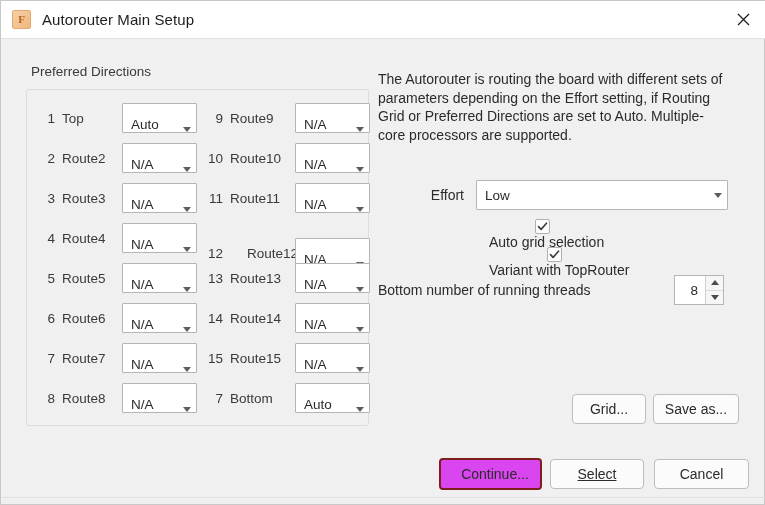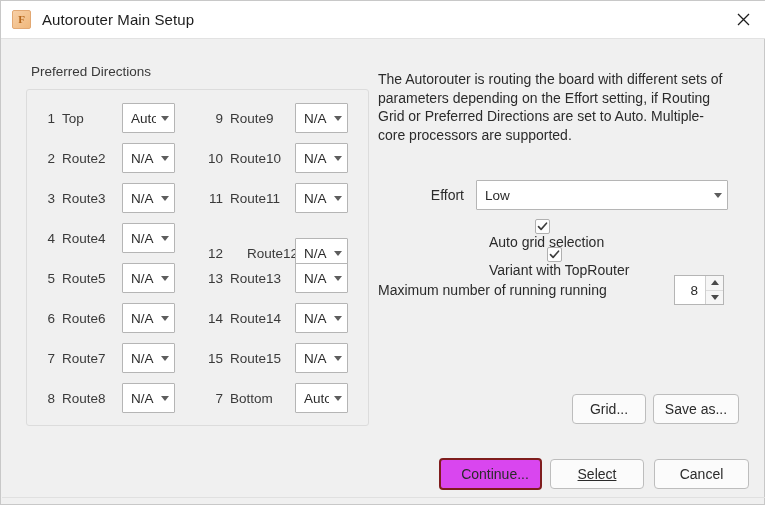--- a/index.html
+++ b/index.html
@@ -55,21 +55,21 @@
   }
   .combo .val{padding-left:8px;font-size:13.5px;color:#2b2b2b;flex:1 1 auto;white-space:nowrap;overflow:hidden;}
   .combo .arrow{
     width:18px;flex:0 0 18px;display:flex;align-items:center;justify-content:center;
   }
   .combo .arrow i{
     display:block;width:0;height:0;
     border-left:4px solid transparent;border-right:4px solid transparent;
     border-top:5px solid #5d5d5d;
   }
-  .combo-sm{width:53px;}
+  .combo-sm{width:75px;align-items:flex-end;}
   .col-a .combo-sm{position:absolute;left:83px;}
   .col-b .combo-sm{position:absolute;left:88px;}
 
   
   .desc{
     position:absolute;left:377px;top:69px;width:352px;
     font-size:14px;line-height:18.6px;color:#2b2b2b;
   }
   .effort-row{position:absolute;left:377px;top:179px;width:360px;height:30px;display:flex;align-items:center;}
   .effort-label{width:98px;text-align:right;padding-right:12px;box-sizing:border-box;font-size:14px;color:#2b2b2b;}
@@ -317,21 +317,21 @@
   <div class="check-row" style="top:246px;">
     <span class="cb">
       <svg width="11" height="11" viewBox="0 0 11 11" aria-hidden="true">
         <path d="M1.5 5.6 L4.1 8.4 L9.5 2.2" stroke="#3c3c3c" stroke-width="1.6" fill="none" stroke-linecap="round" stroke-linejoin="round"></path>
       </svg>
     </span>
     <span class="check-label">Variant with TopRouter</span>
   </div>
 
   <div class="threads-row">
-    <span class="threads-label">Maximum number of running running</span>
+    <span class="threads-label">Bottom number of running threads</span>
     <span class="spin">
       <span class="sval">8</span>
       <span class="sbtns">
         <div class="up">
             <i></i>
           </div>
         <div class="dn">
             <i></i>
           </div>
       </span>

